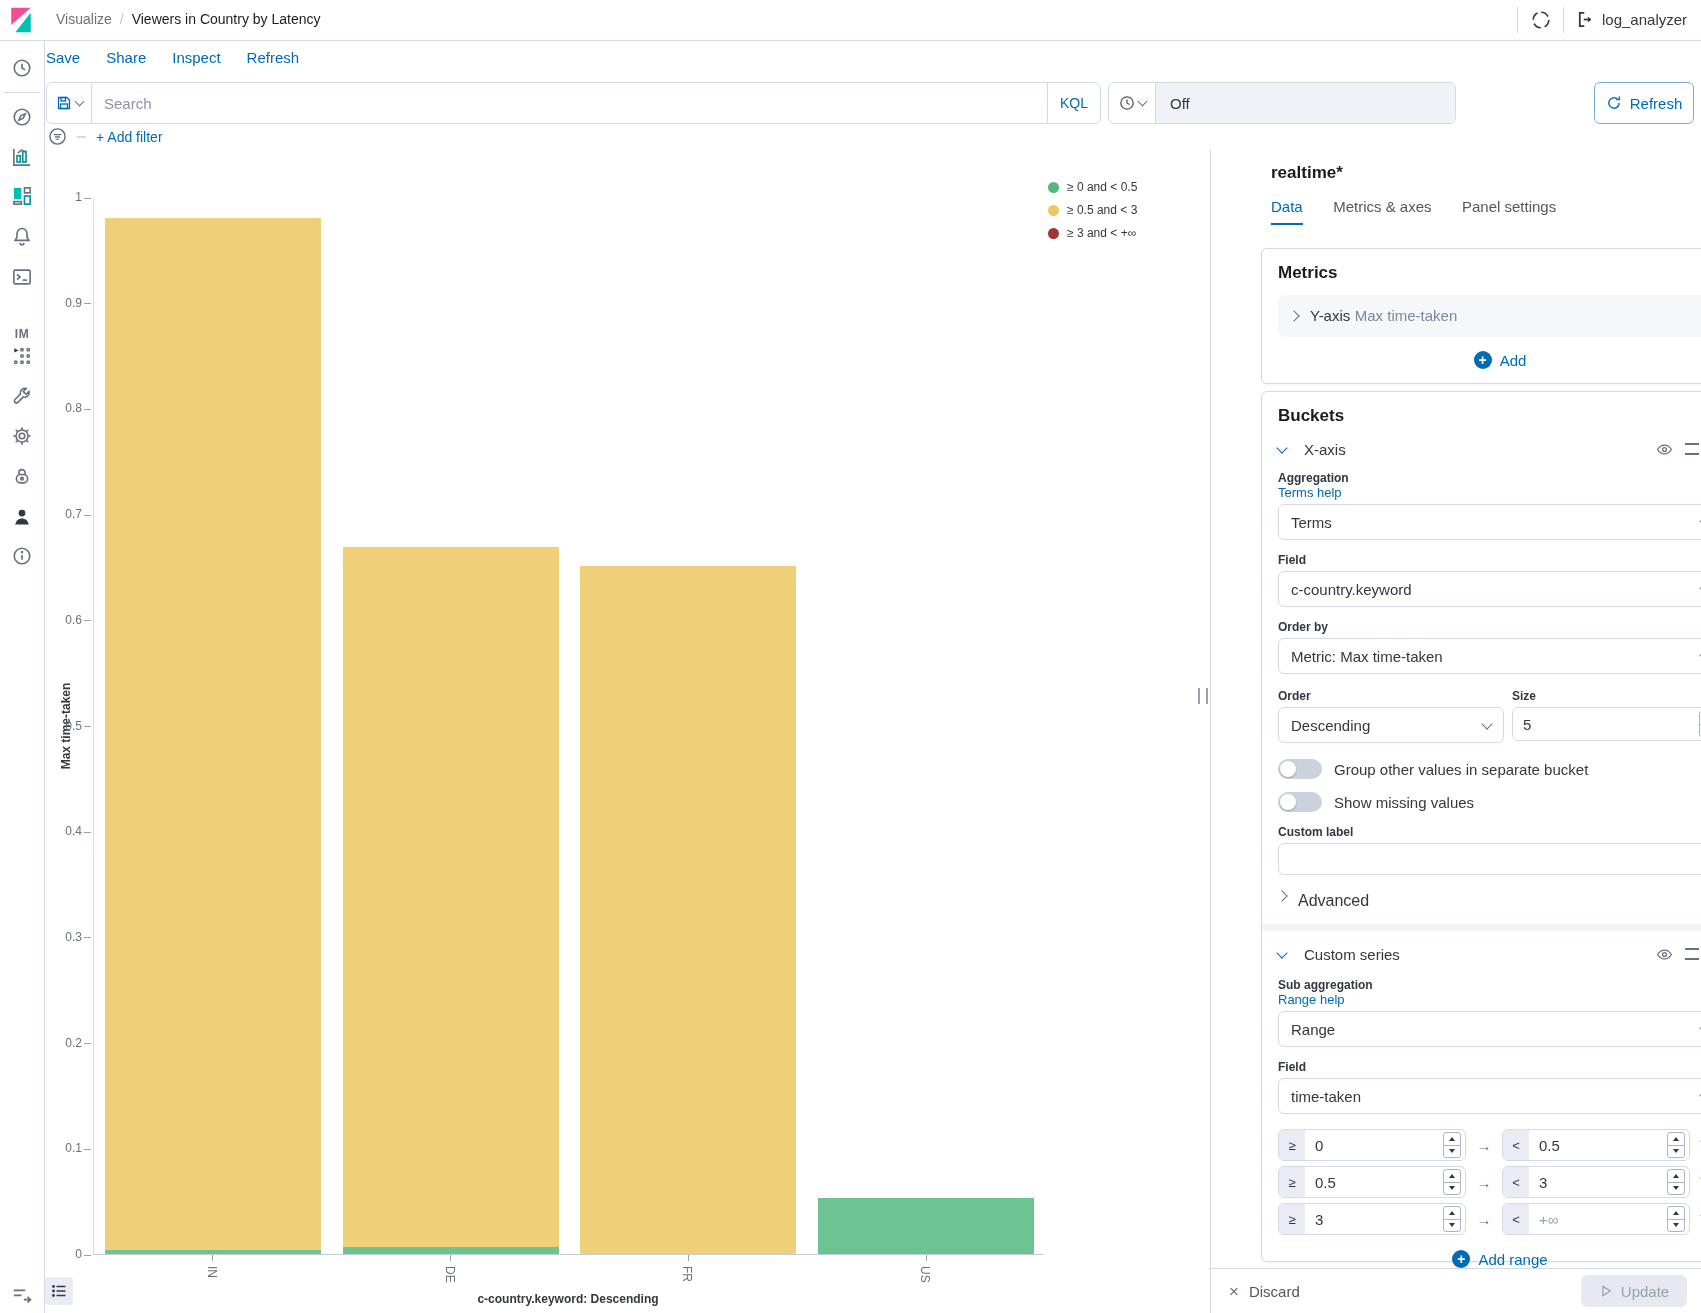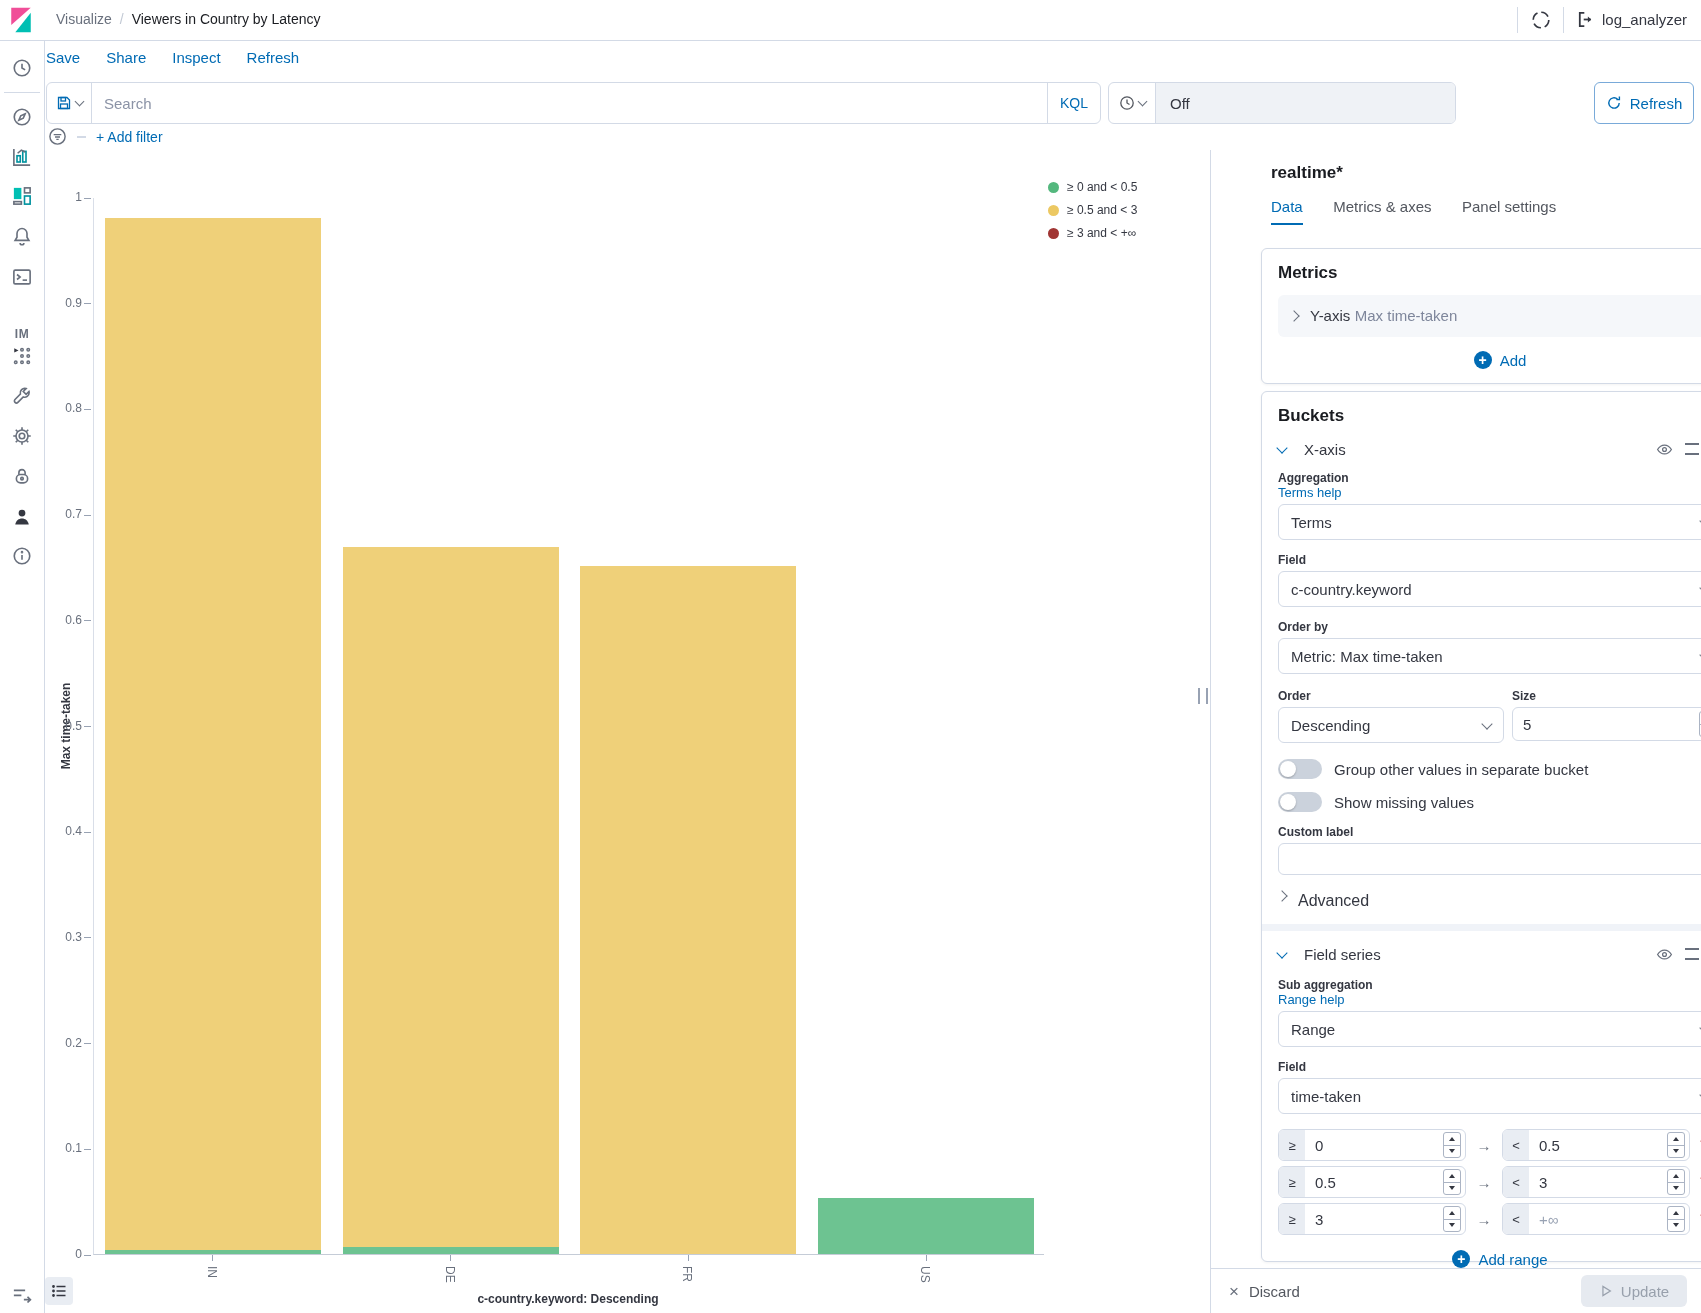--- a/index.html
+++ b/index.html
@@ -494,21 +494,21 @@
 
     <div class="adv-row">
       <span class="caret right"></span>
       <span>Advanced</span>
     </div>
 
     <div class="sec-divider"></div>
 
     <div class="sec-header" style="margin-bottom:15px;">
       <span class="caret down blue"></span>
-      <span class="sec-title">Field series</span>
+      <span class="sec-title">Custom series</span>
       <span class="hdr-icons">
         <span style="color:#69707D;">
           <svg width="17" height="17" viewBox="0 0 16 16" fill="none" stroke="currentColor" stroke-width="1.2">
             <path d="M1.5 8S4 3.8 8 3.8 14.5 8 14.5 8 12 12.2 8 12.2 1.5 8 1.5 8z"></path>
               <circle cx="8" cy="8" r="1.8"></circle>
           </svg>
         </span>
         <span class="dragbars"></span>
         <span class="close-x">×</span>
       </span>

